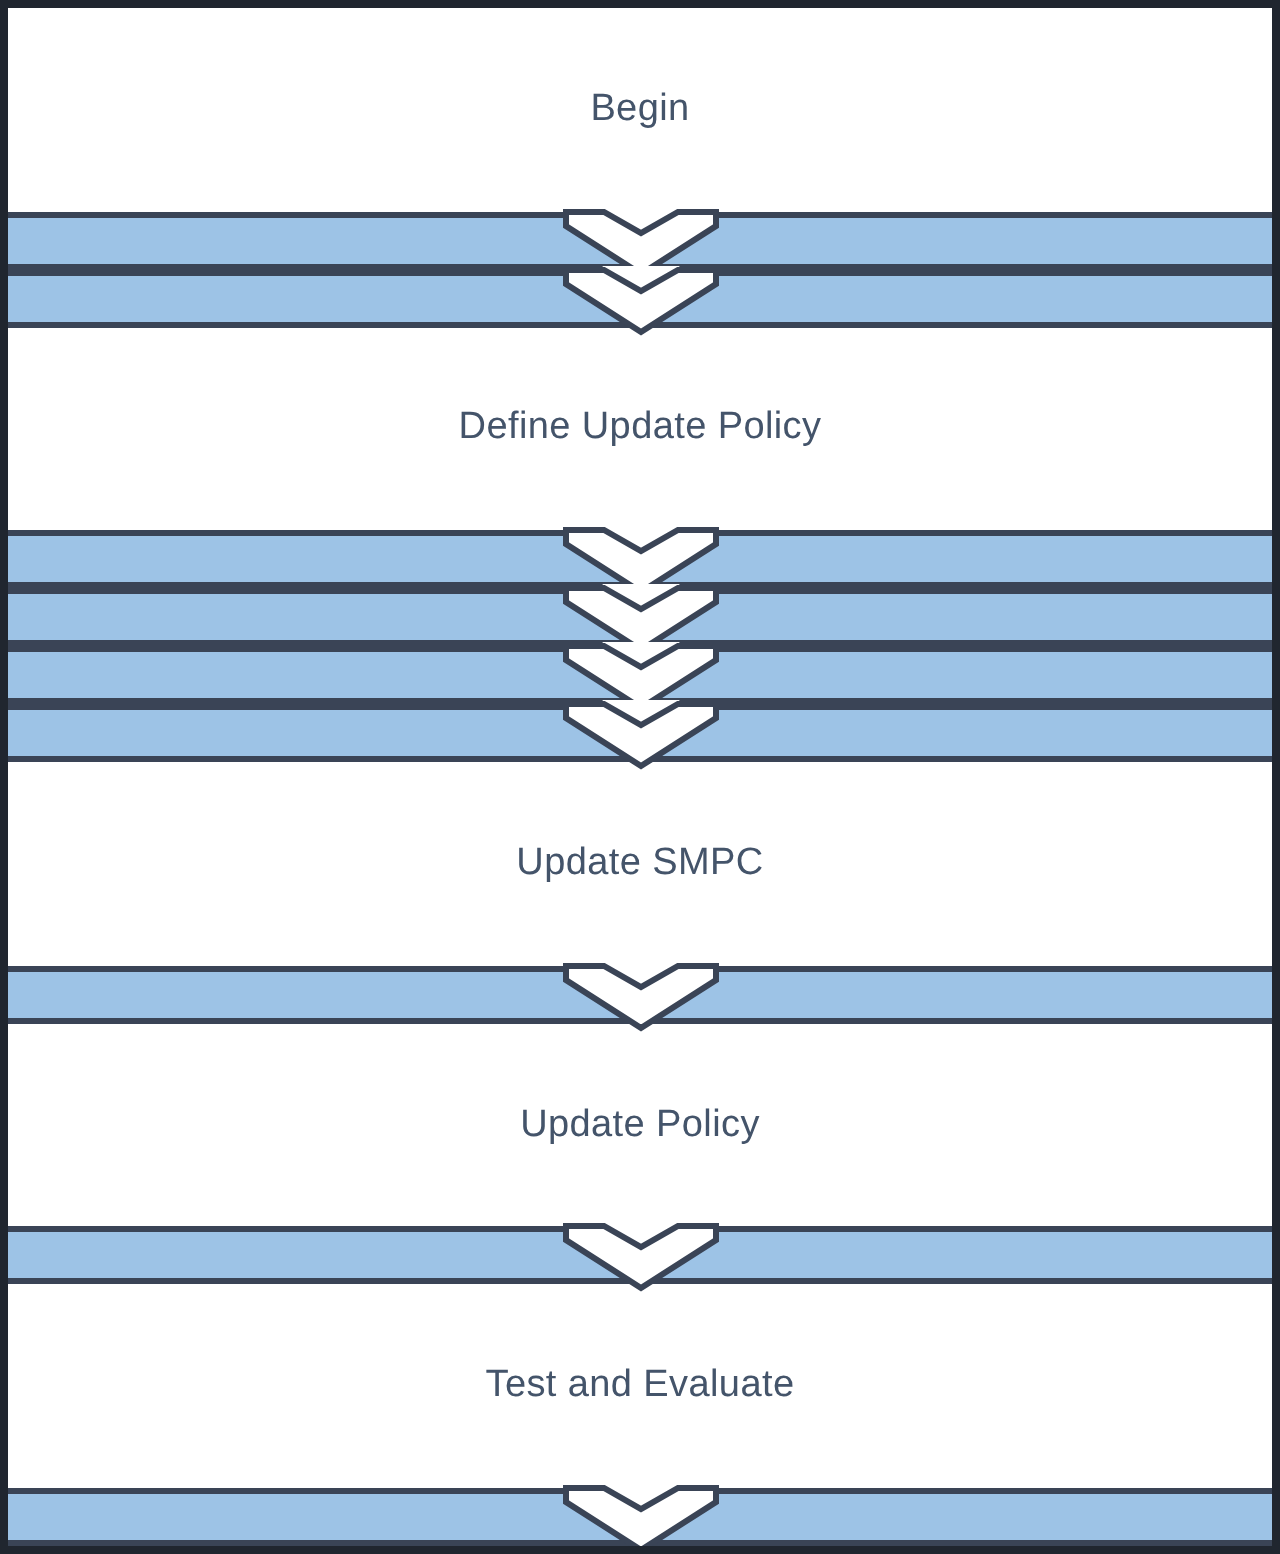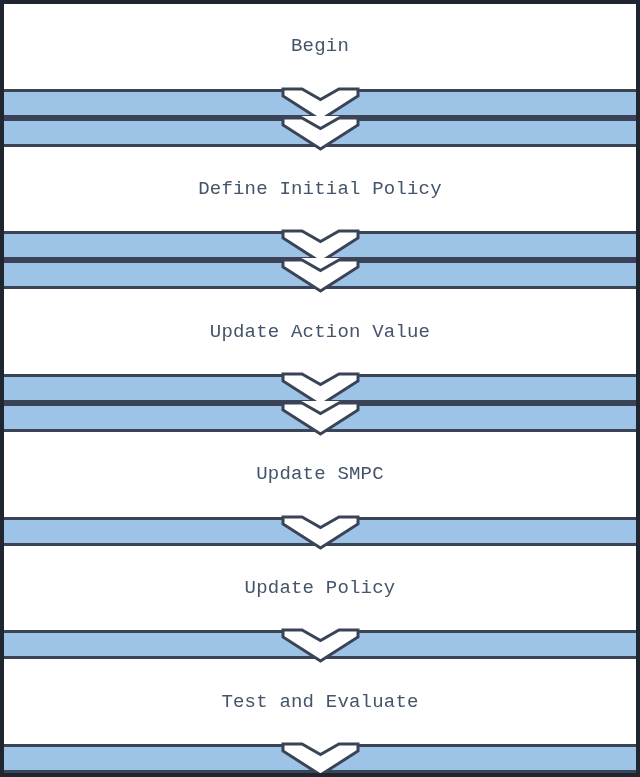--- a/index.html
+++ b/index.html
@@ -14,21 +14,21 @@
     width:640px;height:777px;box-sizing:border-box;
     border:4px solid var(--frame);
     background:var(--boxfill);
     display:flex;flex-direction:column;
     overflow:hidden;
   }
   .step-box{
     flex:1 1 0;
     display:flex;align-items:center;justify-content:center;
     background:var(--boxfill);
-    font-family:Liberation Mono, monospace;
+    font-family:Liberation Sans, sans-serif;
     font-size:19px;
     color:var(--text);
     letter-spacing:0.2px;
   }
   .connector-band{
     height:29px;flex:0 0 29px;box-sizing:border-box;
     border-top:3px solid var(--line);
     border-bottom:3px solid var(--line);
     background:var(--band);
     position:relative;
@@ -51,36 +51,33 @@
         <polygon points="2,2 21,2 39.5,12.5 58,2 77,2 77,9 39.5,33 2,9" fill="#ffffff" stroke="#3a4456" stroke-width="3" stroke-linejoin="miter"></polygon>
       </svg>
     </div>
     <div class="connector-band">
       <svg class="arrow" width="79" height="35" viewBox="0 0 79 35">
         <polygon points="20,0 39.5,14 59,0" fill="#ffffff" stroke="none"></polygon>
         <polygon points="2,2 21,2 39.5,12.5 58,2 77,2 77,9 39.5,33 2,9" fill="#ffffff" stroke="#3a4456" stroke-width="3" stroke-linejoin="miter"></polygon>
       </svg>
     </div>
     <div class="step-box">
-      <span>Define Initial Policy</span>
+      <span>Define Update Policy</span>
     </div>
     <div class="connector-band">
       <svg class="arrow" width="79" height="35" viewBox="0 0 79 35">
         <polygon points="20,0 39.5,14 59,0" fill="#ffffff" stroke="none"></polygon>
         <polygon points="2,2 21,2 39.5,12.5 58,2 77,2 77,9 39.5,33 2,9" fill="#ffffff" stroke="#3a4456" stroke-width="3" stroke-linejoin="miter"></polygon>
       </svg>
     </div>
     <div class="connector-band">
       <svg class="arrow" width="79" height="35" viewBox="0 0 79 35">
         <polygon points="20,0 39.5,14 59,0" fill="#ffffff" stroke="none"></polygon>
         <polygon points="2,2 21,2 39.5,12.5 58,2 77,2 77,9 39.5,33 2,9" fill="#ffffff" stroke="#3a4456" stroke-width="3" stroke-linejoin="miter"></polygon>
       </svg>
-    </div>
-    <div class="step-box">
-      <span>Update Action Value</span>
     </div>
     <div class="connector-band">
       <svg class="arrow" width="79" height="35" viewBox="0 0 79 35">
         <polygon points="20,0 39.5,14 59,0" fill="#ffffff" stroke="none"></polygon>
         <polygon points="2,2 21,2 39.5,12.5 58,2 77,2 77,9 39.5,33 2,9" fill="#ffffff" stroke="#3a4456" stroke-width="3" stroke-linejoin="miter"></polygon>
       </svg>
     </div>
     <div class="connector-band">
       <svg class="arrow" width="79" height="35" viewBox="0 0 79 35">
         <polygon points="20,0 39.5,14 59,0" fill="#ffffff" stroke="none"></polygon>

